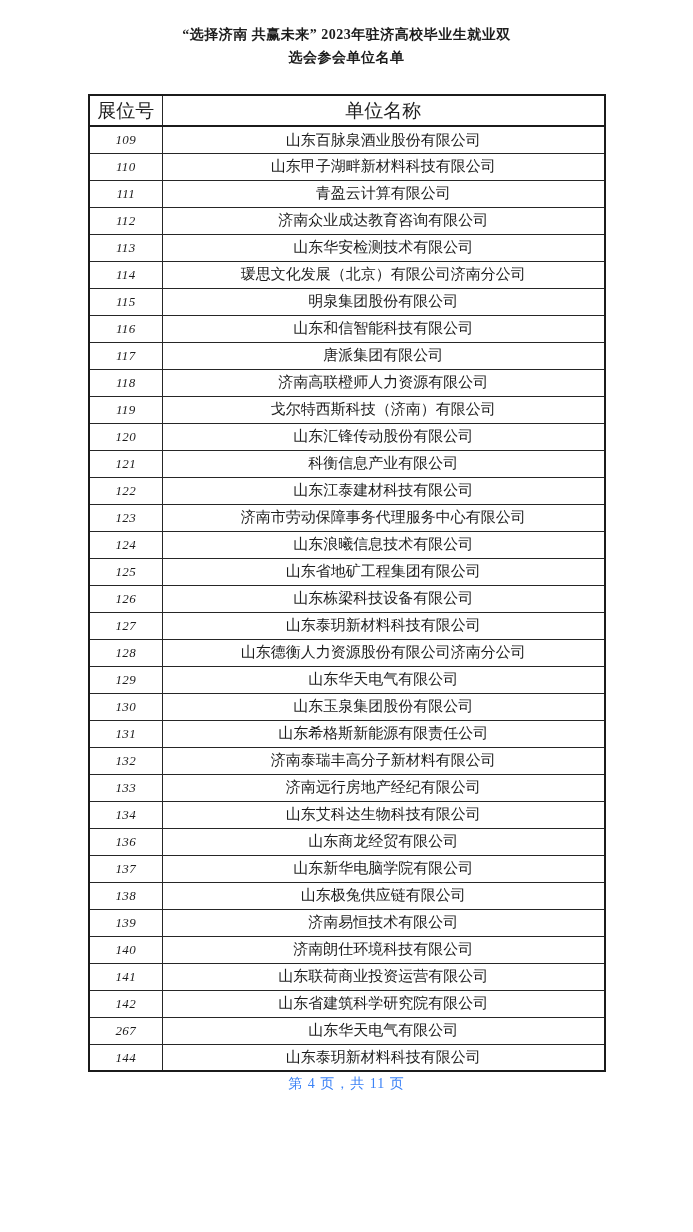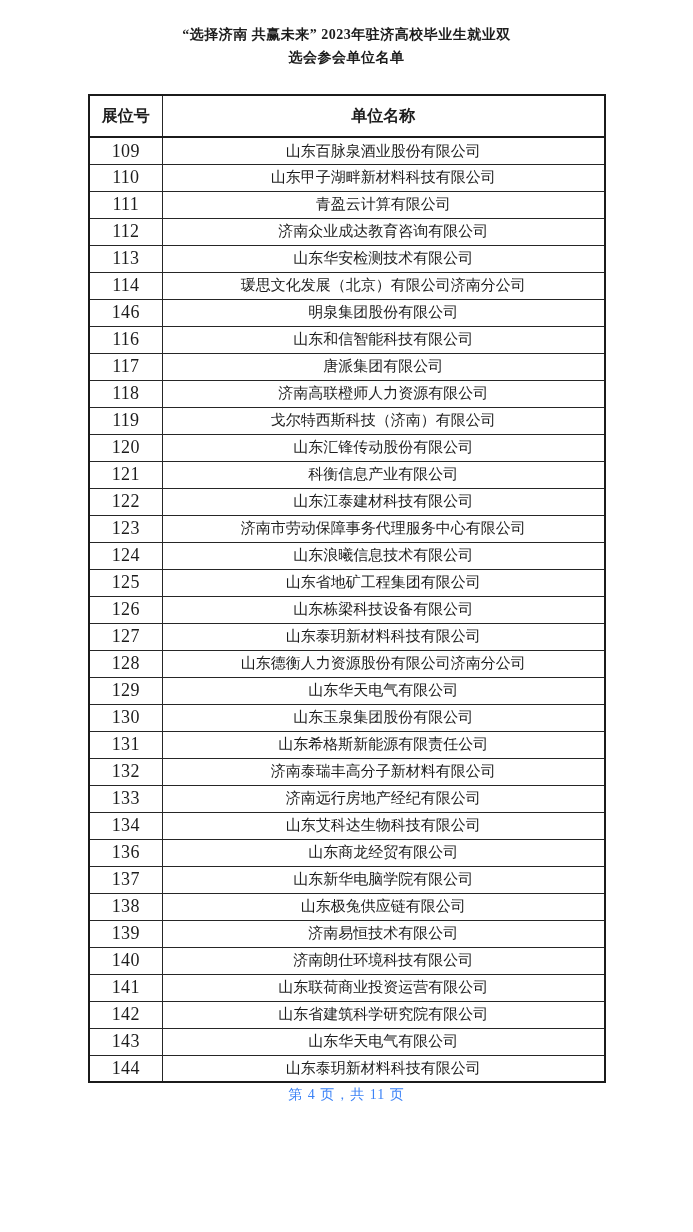--- a/index.html
+++ b/index.html
@@ -40,33 +40,34 @@
   col.col-name  { width: 442px; }
   th, td {
     border: 1px solid #262626;
     text-align: center;
     vertical-align: middle;
     padding: 0 4px;
     overflow: hidden;
     white-space: nowrap;
   }
   th {
-    height: 42px;
-    font-size: 16px;
-    font-weight: bold;
+    height: 31px;
+    font-size: 19px;
+    font-weight: normal;
     border-bottom: 2px solid #1b1b1b;
   }
   td {
     height: 27px;
     font-size: 15px;
     font-weight: normal;
   }
   td.booth {
-    font-size: 18px;
+    font-size: 13px;
     letter-spacing: 0.3px;
+    font-style: italic;
   }
   .footer {
     text-align: center;
     font-size: 14px;
     margin-top: 3px;
     color: #3b82f6;
     letter-spacing: 1px;
   }
 </style>
 </head>
@@ -109,21 +110,21 @@
         </tr>
         <tr>
           <td class="booth">113</td>
           <td class="org">山东华安检测技术有限公司</td>
         </tr>
         <tr>
           <td class="booth">114</td>
           <td class="org">瑗思文化发展（北京）有限公司济南分公司</td>
         </tr>
         <tr>
-          <td class="booth">146</td>
+          <td class="booth">115</td>
           <td class="org">明泉集团股份有限公司</td>
         </tr>
         <tr>
           <td class="booth">116</td>
           <td class="org">山东和信智能科技有限公司</td>
         </tr>
         <tr>
           <td class="booth">117</td>
           <td class="org">唐派集团有限公司</td>
         </tr>
@@ -217,21 +218,21 @@
         </tr>
         <tr>
           <td class="booth">141</td>
           <td class="org">山东联荷商业投资运营有限公司</td>
         </tr>
         <tr>
           <td class="booth">142</td>
           <td class="org">山东省建筑科学研究院有限公司</td>
         </tr>
         <tr>
-          <td class="booth">143</td>
+          <td class="booth">267</td>
           <td class="org">山东华天电气有限公司</td>
         </tr>
         <tr>
           <td class="booth">144</td>
           <td class="org">山东泰玥新材料科技有限公司</td>
         </tr>
       </tbody>
   </table>
 
   <div class="footer">第 4 页，共 11 页</div>

